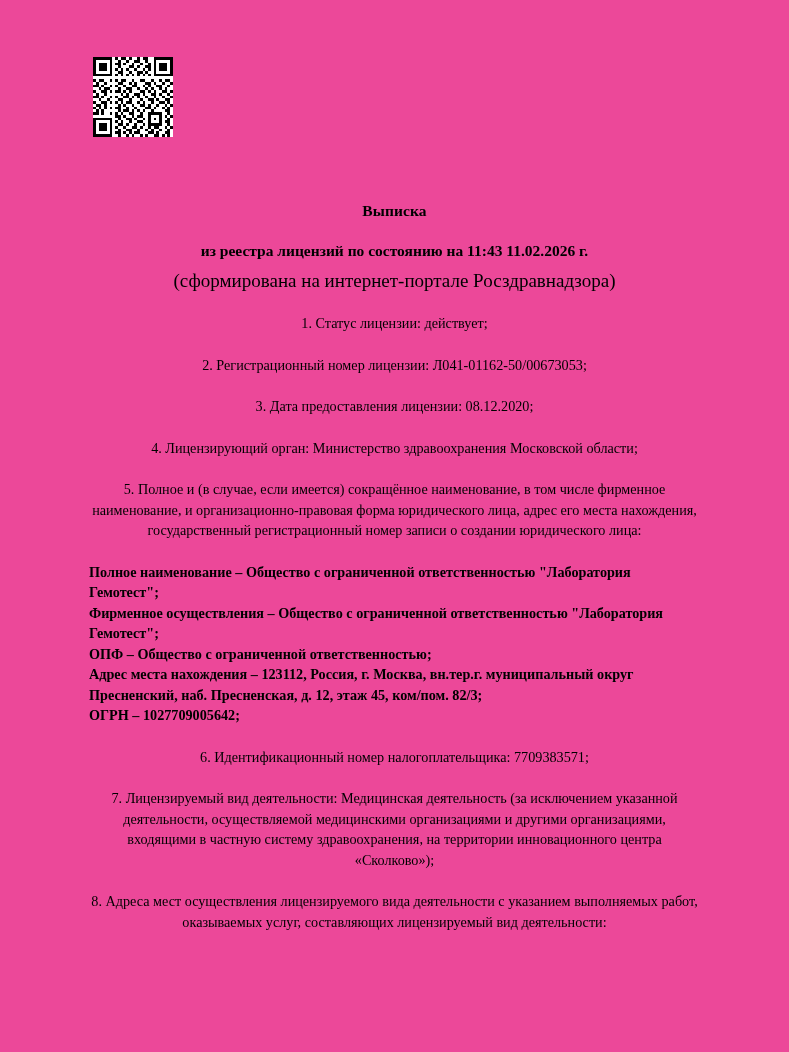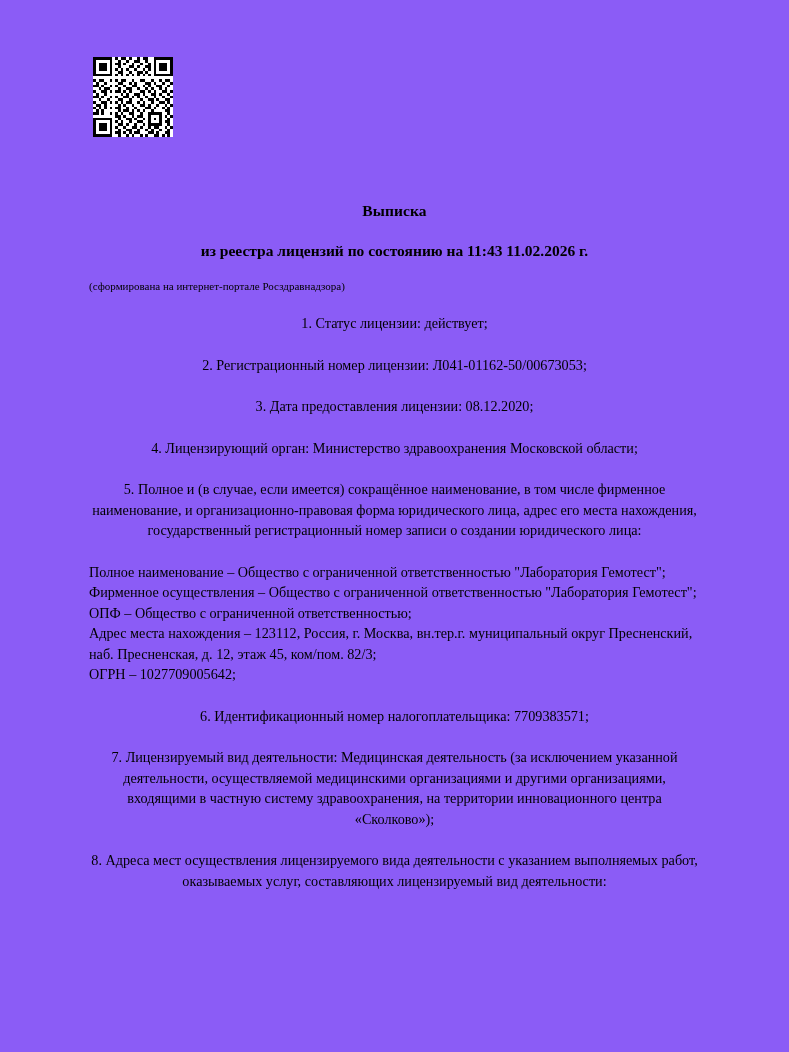--- a/index.html
+++ b/index.html
@@ -5,21 +5,21 @@
   html, body {
     margin: 0;
     padding: 0;
     background: #ffffff;
   }
   .page {
     position: relative;
     width: 789px;
     height: 1052px;
     margin: 0 auto;
-    background: #8b5cf6;
+    background: #ec4899;
     font-family: "Liberation Serif", "DejaVu Serif", serif;
     color: #000000;
     box-sizing: border-box;
     overflow: hidden;
   }
   .qr-wrap {
     position: absolute;
     left: 93px;
     top: 57px;
     width: 80px;
@@ -42,38 +42,39 @@
     letter-spacing: 0.1px;
   }
   .doc-subtitle {
     text-align: center;
     font-weight: bold;
     font-size: 15.5px;
     line-height: 22px;
     margin-top: 18px;
   }
   .formed-note {
-    text-align: left;
-    font-size: 11px;
-    margin-top: 18px;
+    text-align: center;
+    font-size: 19px;
+    margin-top: 8px;
   }
 
   .section {
     font-size: 14.2px;
     line-height: 20.5px;
     margin-top: 21px;
     text-align: center;
   }
   .block-lines {
     font-size: 14.2px;
     line-height: 20.5px;
     margin-top: 21px;
   }
   .block-lines div {
     white-space: pre-wrap;
+    font-weight: bold;
   }
 </style>
 </head>
 <body>
 
 <div class="page">
 
   <div class="qr-wrap">
     <svg width="80" height="80" viewBox="0 0 29 29" shape-rendering="crispEdges" role="img">
       <rect width="29" height="29" fill="#ffffff"></rect>

